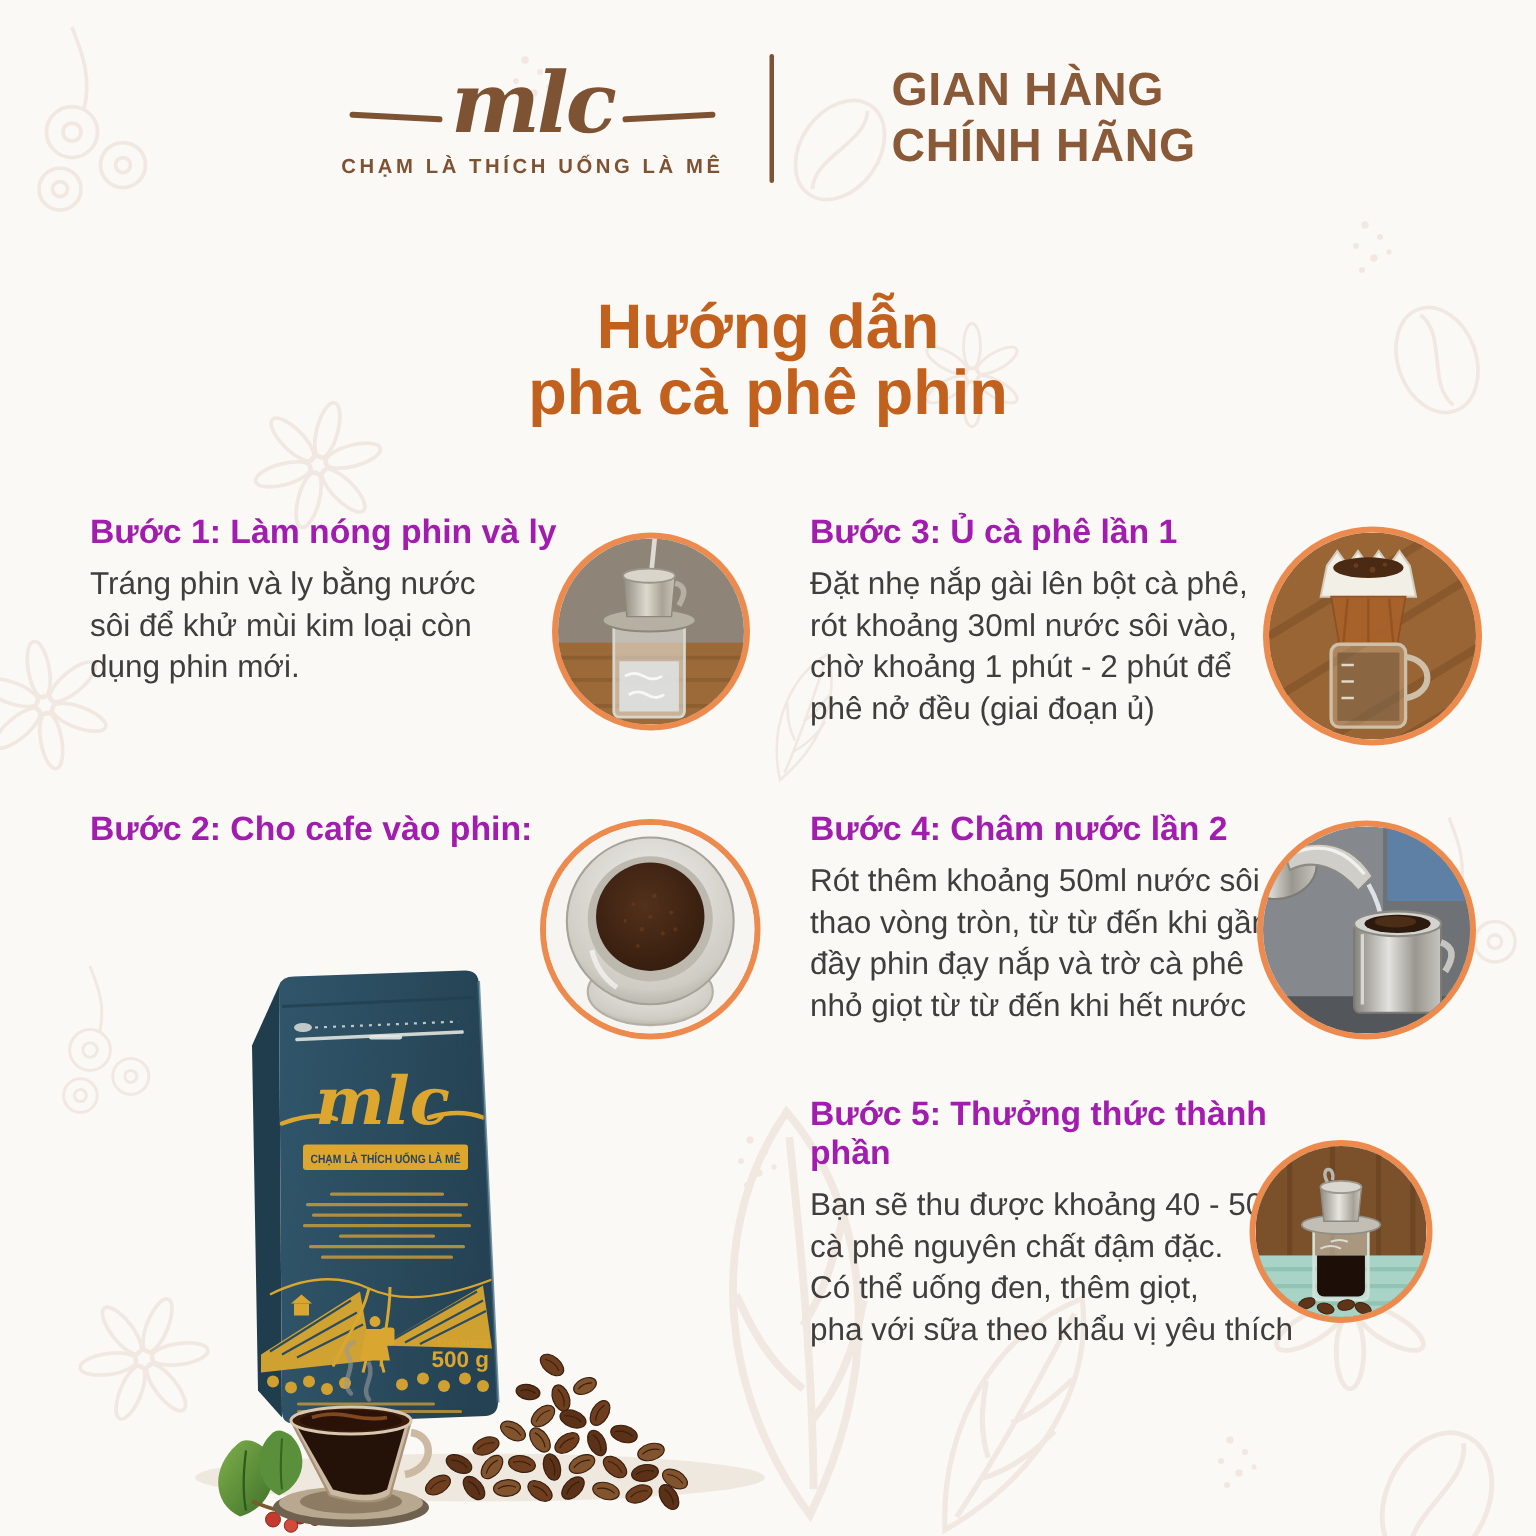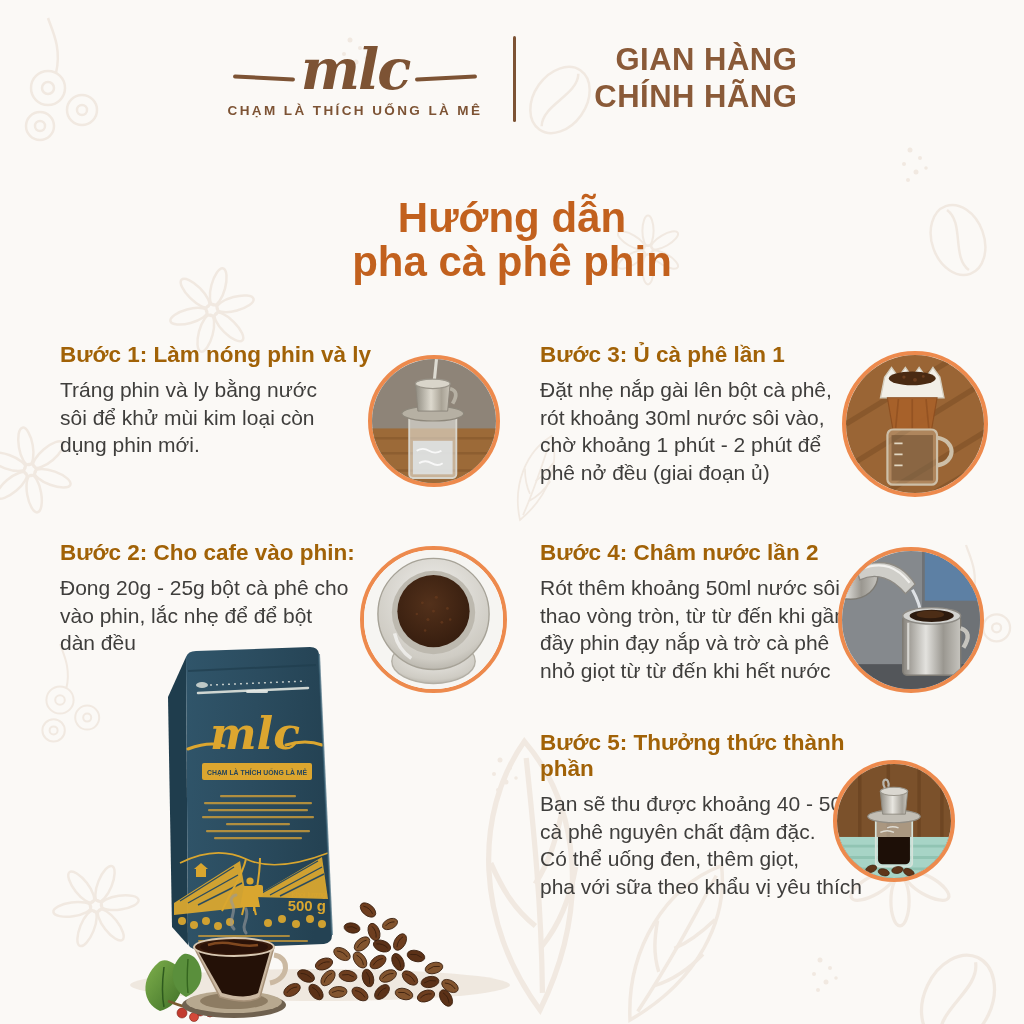--- a/index.html
+++ b/index.html
@@ -14,29 +14,29 @@
   .logo-script{display:flex;align-items:center;color:#7d5334;
                font-family:"DejaVu Serif",serif;font-style:italic;font-weight:700;
                font-size:56px;line-height:1;letter-spacing:-2px;}
   .logo-dash{width:62px;height:4px;background:#7d5334;border-radius:3px;margin:18px 6px 0 6px;}
   .logo-dash.r{transform:rotate(-3deg);}
   .logo-dash.l{transform:rotate(3deg);}
   .logo-tagline{margin-top:6px;font-size:13.5px;font-weight:bold;color:#7d5334;
                 letter-spacing:2.4px;}
   .header-divider{width:3px;height:86px;background:#7d5334;border-radius:2px;}
   .store-badge{color:#8a5a38;font-weight:bold;font-size:31px;letter-spacing:0.5px;
-               line-height:1.18;text-align:right;margin-left:48px;}
+               line-height:1.18;text-align:left;margin-left:48px;}
 
   
   .title{position:absolute;top:196px;left:0;right:0;text-align:center;z-index:2;
          color:#c2611e;font-weight:bold;font-size:42px;line-height:1.04;letter-spacing:0;}
 
   
   .step{position:absolute;z-index:2;}
-  .step-heading{margin:0 0 8px 0;font-size:22.5px;font-weight:bold;color:#a16207;}
+  .step-heading{margin:0 0 8px 0;font-size:22.5px;font-weight:bold;color:#a21caf;}
   .step-body{font-size:21px;color:#3f3e3c;line-height:1.32;}
   .step-photo{position:absolute;margin:0;z-index:3;border-radius:50%;
               border:4px solid #ed8a4d;overflow:hidden;background:#fff;box-sizing:border-box;}
   .step-photo svg{display:block;width:100%;height:100%;}
 
   
   .product{position:absolute;inset:0;z-index:4;pointer-events:none;}
   .product svg{position:absolute;display:block;}
   .svg-shadow{left:120px;top:950px;}
   .svg-bag{left:158px;top:645px;}
@@ -183,25 +183,20 @@
       <path d="M38,32 L36,53 M48,32 L48,53 M58,32 L60,53" stroke="#8d4e20" stroke-width="1.2" opacity="0.7"></path>
       <rect x="30" y="54" width="36" height="40" rx="4" fill="rgba(216,198,170,0.35)" stroke="#cdbfa8" stroke-width="1.6"></rect>
       <rect x="33" y="58" width="30" height="33" fill="rgba(70,42,20,0.35)"></rect>
       <path d="M66,60 C 80,62 80,78 66,80" fill="none" stroke="#cdbfa8" stroke-width="3"></path>
       <path d="M35,64 h6 M35,72 h6 M35,80 h6" stroke="#e2d7c2" stroke-width="1.2"></path>
     </svg>
   </figure>
 
   <section class="step" style="left:60px;top:540px;width:336px">
     <h3 class="step-heading">Bước 2: Cho cafe vào phin:</h3>
-    <div class="step-body">
-      <div>Đong 20g - 25g bột cà phê cho</div>
-      <div>vào phin, lắc nhẹ để để bột</div>
-      <div>dàn đều</div>
-    </div>
   </section>
   <figure class="step-photo" style="left:360px;top:546px;width:147px;height:147px">
     <svg viewBox="0 0 100 100" preserveAspectRatio="xMidYMid slice">
       <defs>
         <radialGradient id="sg2" cx="0.5" cy="0.35" r="0.8">
           <stop offset="0" stop-color="#f0efec"></stop>
             <stop offset="0.7" stop-color="#cfccc4"></stop>
           <stop offset="1" stop-color="#9a968c"></stop>
         </radialGradient>
         <radialGradient id="sg3" cx="0.45" cy="0.4" r="0.75">

